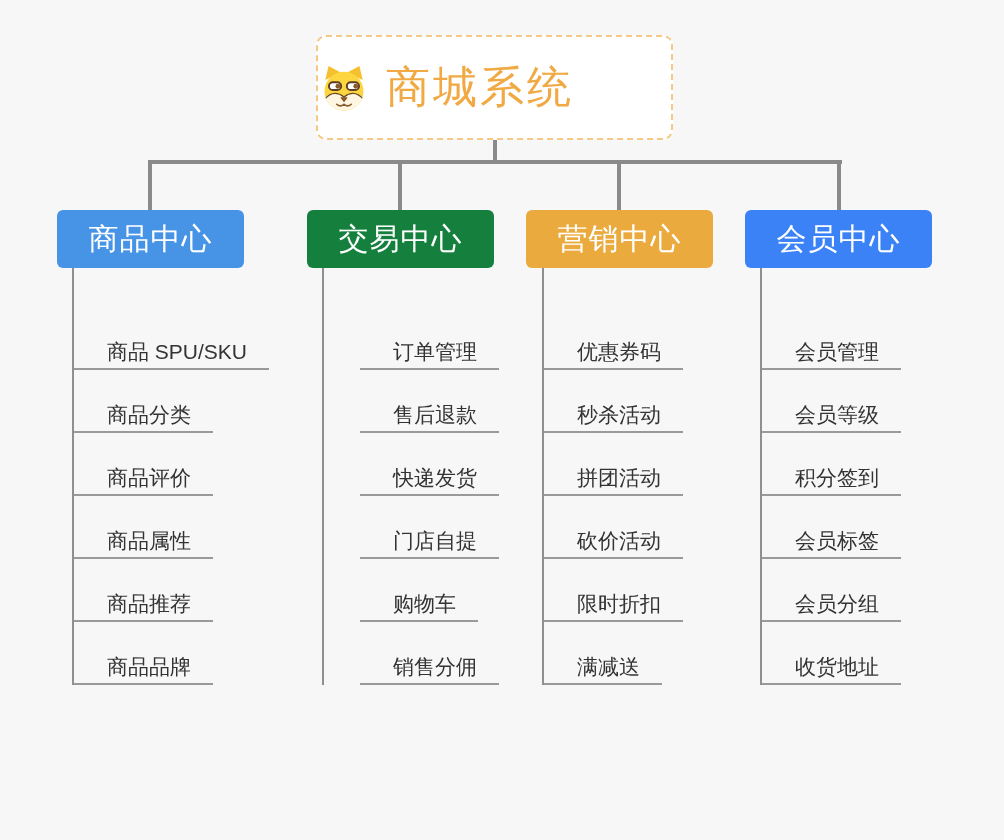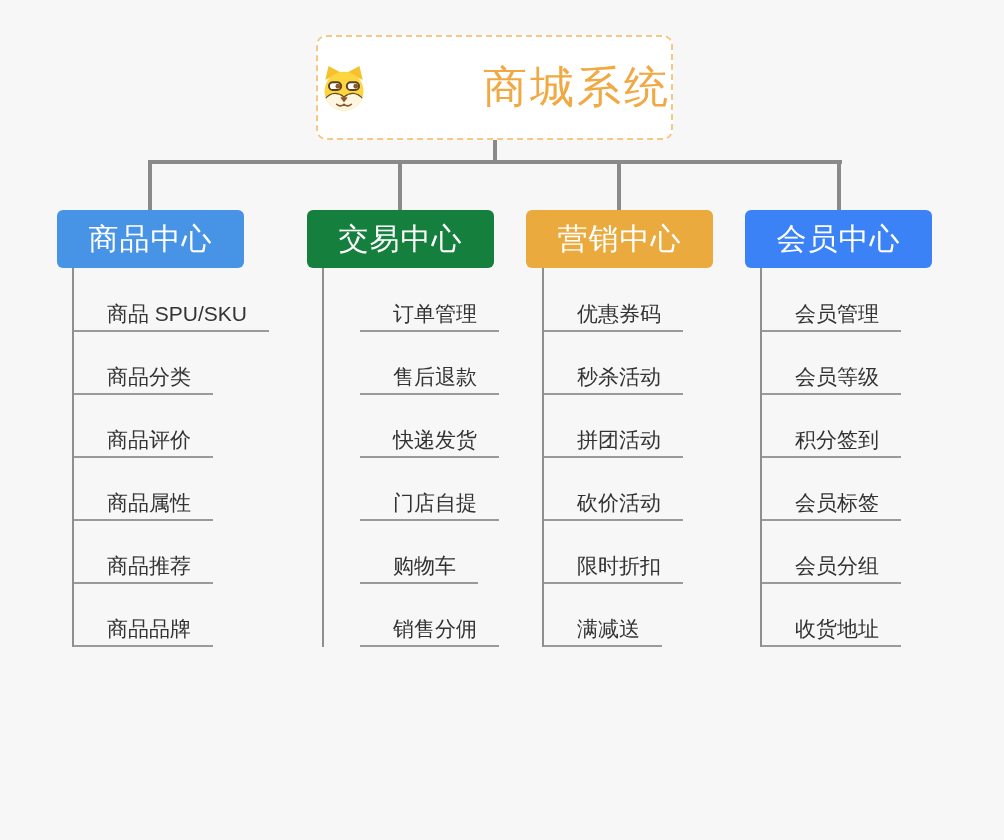--- a/index.html
+++ b/index.html
@@ -17,21 +17,21 @@
   
   .root-node {
     position: absolute;
     left: 316px; top: 35px;
     width: 357px; height: 105px;
     background: #ffffff;
     border: 2px dashed #f5c985;
     border-radius: 10px;
     display: flex;
     align-items: center;
-    justify-content: space-between;
+    justify-content: flex-start;
     gap: 16px;
   }
   .root-title {
     font-size: 44px;
     font-weight: 500;
     letter-spacing: 3px;
     color: #f0a943;
     white-space: nowrap;
   }
   .dog-icon { width: 52px; height: 50px; flex: 0 0 auto; }
@@ -74,21 +74,21 @@
   .col-1 { left: 72px; }
   .col-2 { left: 322px; padding-left: 36px; }
   .col-3 { left: 542px; }
   .col-4 { left: 760px; }
 
   .leaf-row {
     height: 63px;
     display: flex;
     align-items: flex-end;
   }
-  .leaf-row:first-child { height: 64px; }
+  .leaf-row:first-child { height: 102px; }
 
   .leaf-node {
     display: inline-block;
     border-bottom: 2px solid #9a9a9a;
     padding: 0 22px 5px 33px;
     font-size: 21px;
     color: #333333;
     line-height: 1.1;
     white-space: nowrap;
   }

